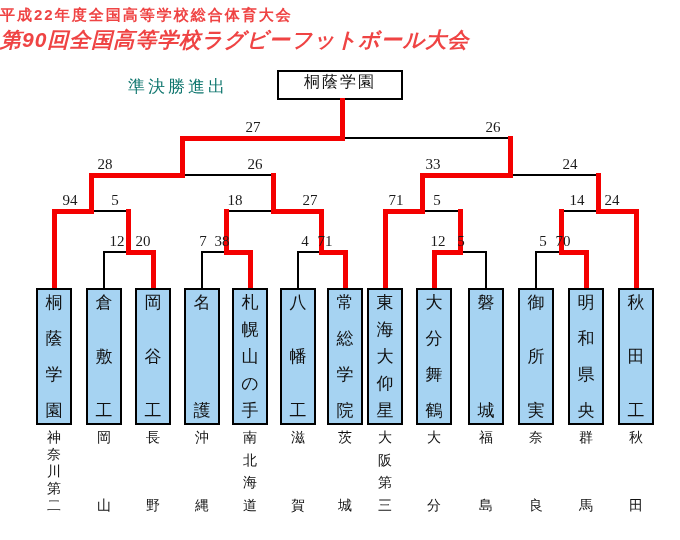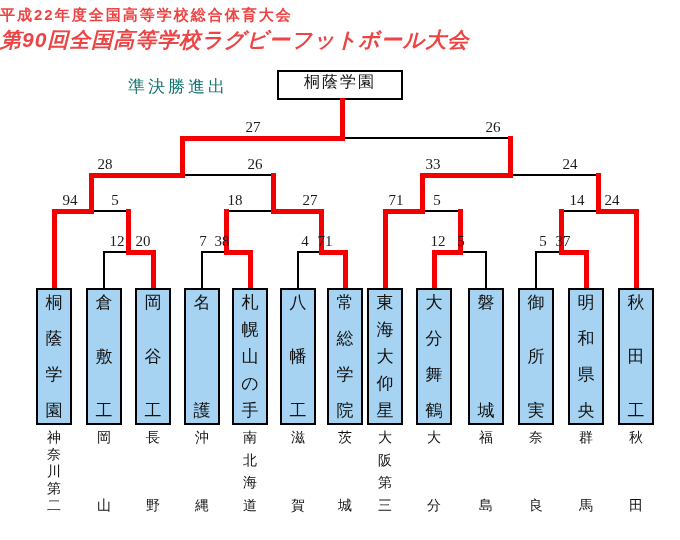--- a/index.html
+++ b/index.html
@@ -82,21 +82,21 @@
     <div class="score" style="left: 325px; top: 233px;">71</div>
     <div class="bline" style="left: 434px; top: 251.25px; width: 52px; height: 1.5px; background: rgb(0, 0, 0); z-index: 2;"></div>
     <div class="bline" style="left: 434px; top: 249.5px; width: 28.5px; height: 5px; background: rgb(244, 0, 0); z-index: 3;"></div>
     <div class="bline" style="left: 457.5px; top: 208.5px; width: 5px; height: 46px; background: rgb(244, 0, 0); z-index: 3;"></div>
     <div class="score" style="left: 438px; top: 233px;">12</div>
     <div class="score" style="left: 461px; top: 233px;">5</div>
     <div class="bline" style="left: 536px; top: 251.25px; width: 50px; height: 1.5px; background: rgb(0, 0, 0); z-index: 2;"></div>
     <div class="bline" style="left: 558.5px; top: 249.5px; width: 27.5px; height: 5px; background: rgb(244, 0, 0); z-index: 3;"></div>
     <div class="bline" style="left: 558.5px; top: 208.5px; width: 5px; height: 46px; background: rgb(244, 0, 0); z-index: 3;"></div>
     <div class="score" style="left: 543px; top: 233px;">5</div>
-    <div class="score" style="left: 563px; top: 233px;">37</div>
+    <div class="score" style="left: 563px; top: 233px;">70</div>
     <div class="bline" style="left: 54px; top: 210.25px; width: 74.5px; height: 1.5px; background: rgb(0, 0, 0); z-index: 2;"></div>
     <div class="bline" style="left: 54px; top: 208.5px; width: 39.75px; height: 5px; background: rgb(244, 0, 0); z-index: 3;"></div>
     <div class="bline" style="left: 88.75px; top: 172.5px; width: 5px; height: 41px; background: rgb(244, 0, 0); z-index: 3;"></div>
     <div class="score" style="left: 70px; top: 192px;">94</div>
     <div class="score" style="left: 115px; top: 192px;">5</div>
     <div class="bline" style="left: 226px; top: 210.25px; width: 95.5px; height: 1.5px; background: rgb(0, 0, 0); z-index: 2;"></div>
     <div class="bline" style="left: 271.25px; top: 208.5px; width: 50.25px; height: 5px; background: rgb(244, 0, 0); z-index: 3;"></div>
     <div class="bline" style="left: 271.25px; top: 172.5px; width: 5px; height: 41px; background: rgb(244, 0, 0); z-index: 3;"></div>
     <div class="score" style="left: 235px; top: 192px;">18</div>
     <div class="score" style="left: 310px; top: 192px;">27</div>

